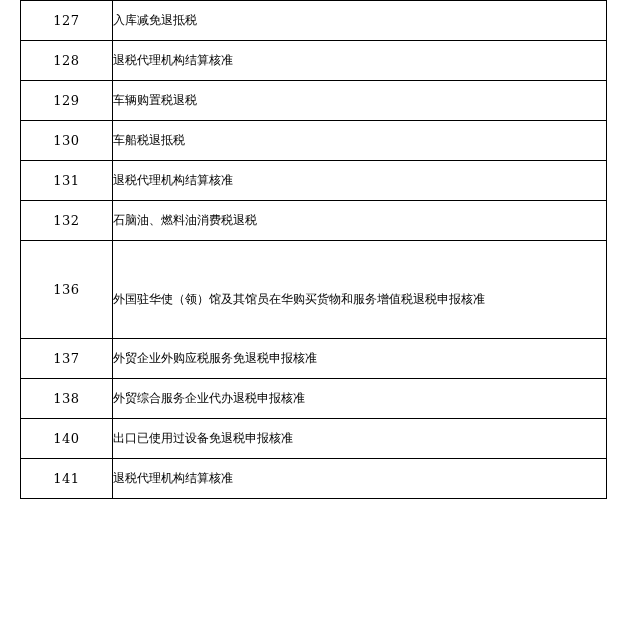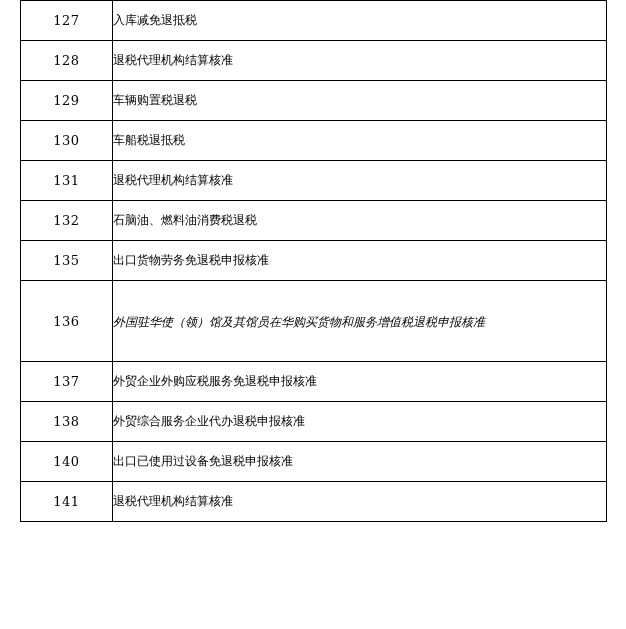--- a/index.html
+++ b/index.html
@@ -46,22 +46,21 @@
     font-size: 12px;
     font-family: "DejaVu Sans", "Liberation Sans", sans-serif;
     padding-left: 11px;
     padding-right: 8px;
     line-height: 1.95;
   }
   tr.row-normal td { height: 39px; }
   tr.row-tall td { height: 78px; }
   tr.row-tall td.cell-name {
     line-height: 2.2;
-    padding-top: 2px;
-    font-style: italic;
+    padding-top: 19px;
   }
 </style>
 </head>
 <body>
 
 <div class="page">
   <table class="doc-table">
     <colgroup>
       <col class="col-num">
       <col class="col-name">
@@ -84,24 +83,20 @@
           <td class="cell-name">车船税退抵税</td>
         </tr>
         <tr class="row-normal">
           <td class="cell-num">131</td>
           <td class="cell-name">退税代理机构结算核准</td>
         </tr>
         <tr class="row-normal">
           <td class="cell-num">132</td>
           <td class="cell-name">石脑油、燃料油消费税退税</td>
         </tr>
-        <tr class="row-normal">
-          <td class="cell-num">135</td>
-          <td class="cell-name">出口货物劳务免退税申报核准</td>
-        </tr>
         <tr class="row-tall">
           <td class="cell-num">136</td>
           <td class="cell-name">外国驻华使（领）馆及其馆员在华购买货物和服务增值税退税申报核准</td>
         </tr>
         <tr class="row-normal">
           <td class="cell-num">137</td>
           <td class="cell-name">外贸企业外购应税服务免退税申报核准</td>
         </tr>
         <tr class="row-normal">
           <td class="cell-num">138</td>

